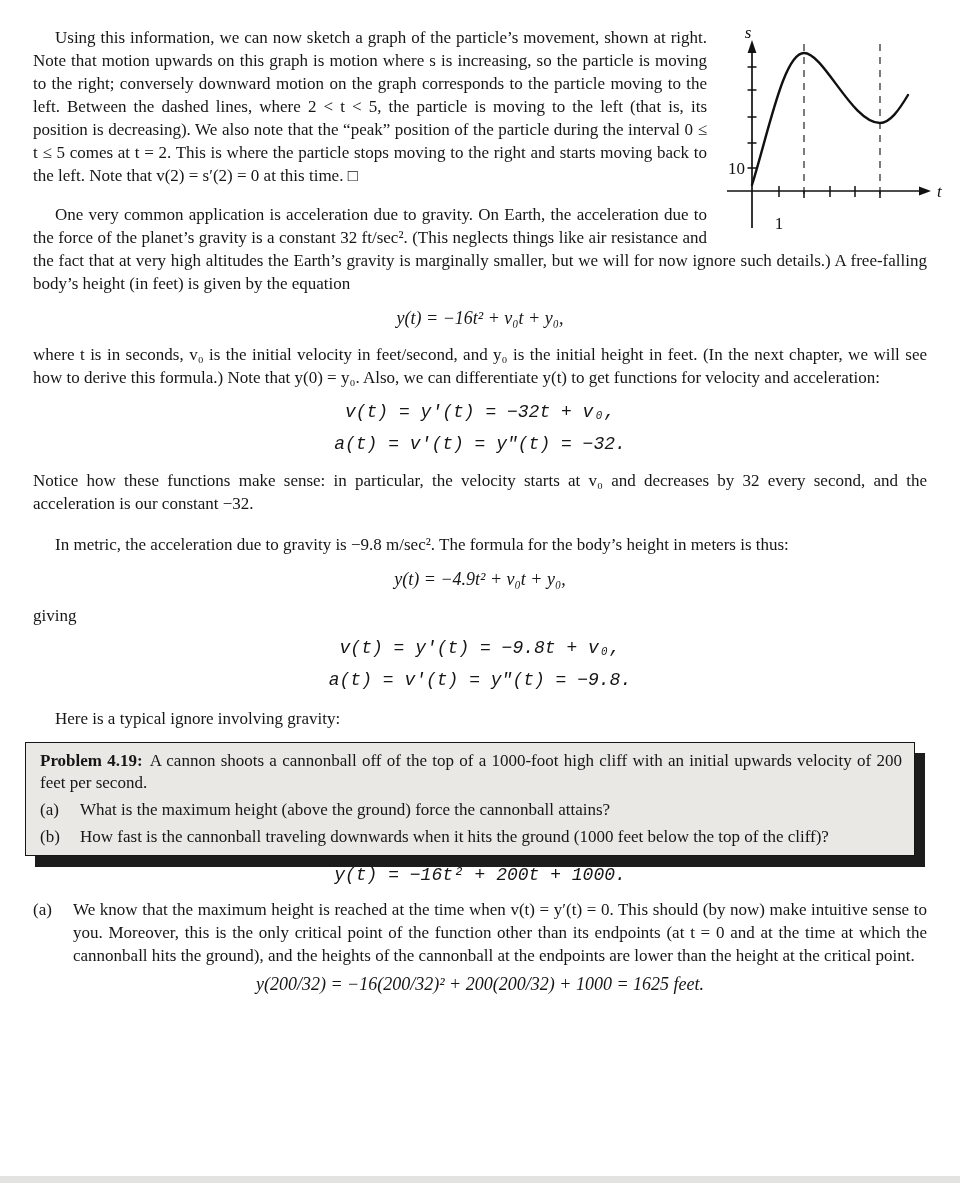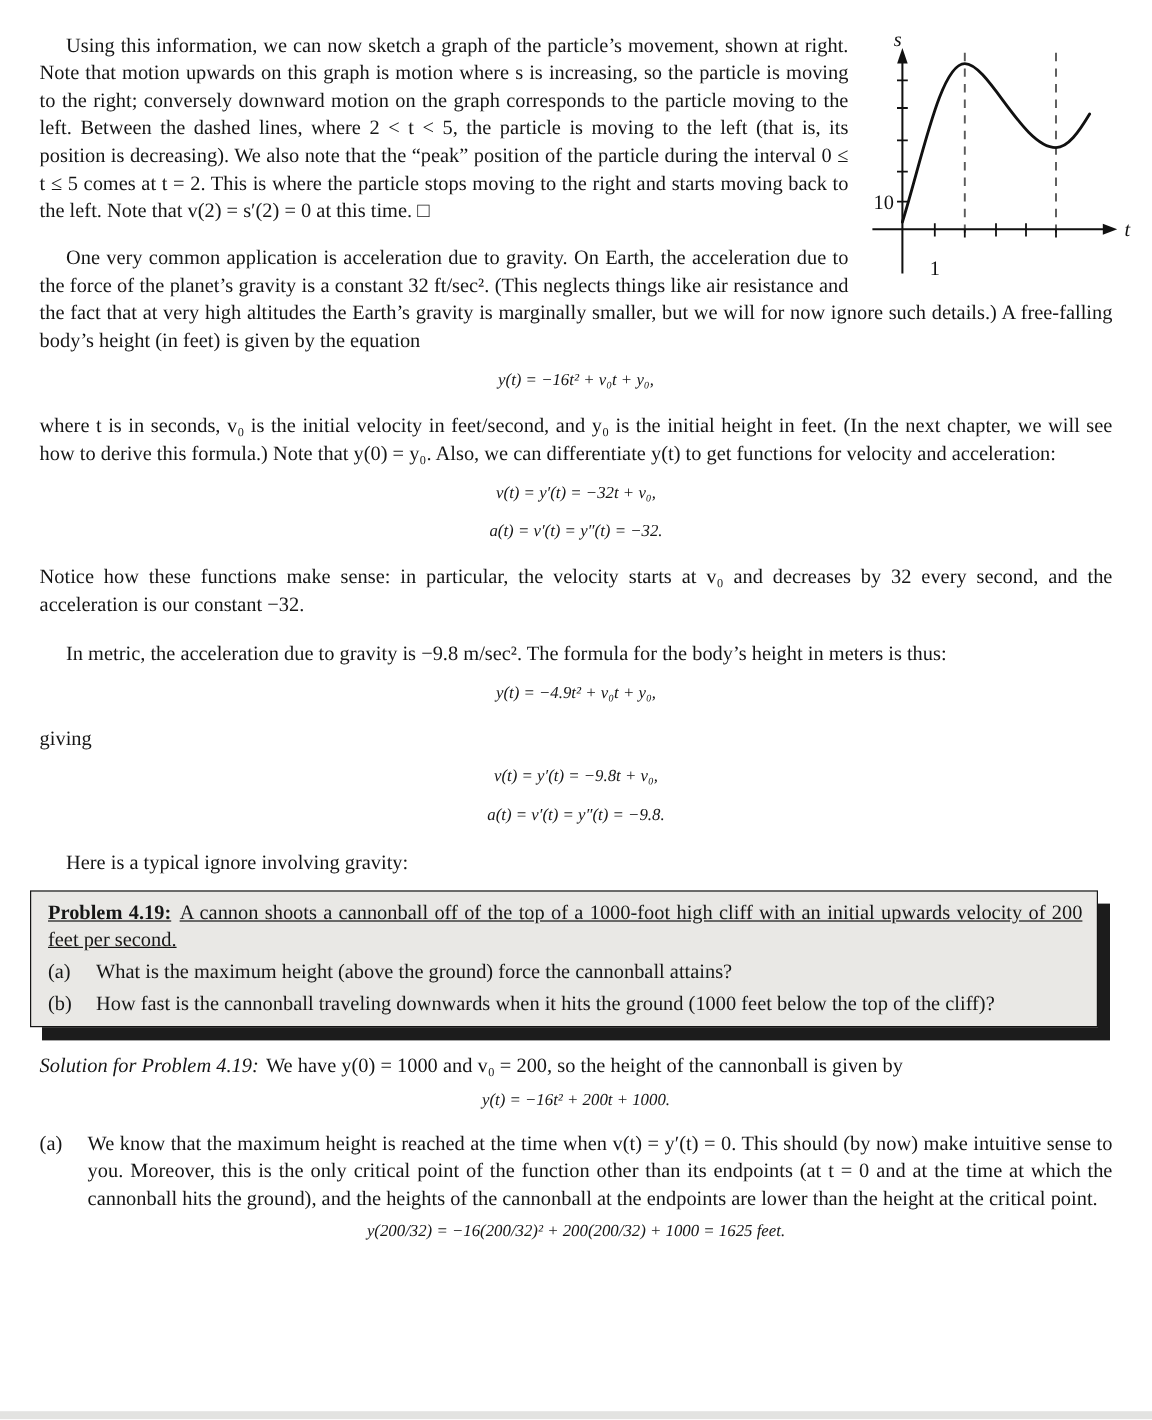--- a/index.html
+++ b/index.html
@@ -13,35 +13,35 @@
   .para { margin:12px 0 0 0; text-align:justify; }
   .indent { text-indent:22px; }
   .graph-float {
     float:right; width:240px; height:226px;
     margin:-6px -30px 4px 10px;
   }
   .graph-float svg { display:block; }
   .gtext { font-size:17px; fill:#111; }
   .gitalic { font-style:italic; }
   .eq {
-    text-align:center; font-style:italic; font-size:14px; line-height:26px;
+    text-align:center; font-style:italic; font-size:18px; line-height:26px;
     margin:10px 0 12px 0;
   }
-  .eq-tight { margin:6px 0 0 0; }
+  .eq-tight { margin:6px 0 0 0;font-family:Liberation Mono, monospace; }
   .mt8 { margin-top:8px; } .mt10 { margin-top:10px; } .mt12 { margin-top:12px; }
   .mt14 { margin-top:14px; } .mt16 { margin-top:16px; } .mt18 { margin-top:18px; }
   .problem-box {
     margin:12px 12px 0 -8px;
     background:#e9e8e5;
     border:1.6px solid #151515;
     box-shadow:10px 11px 0 #1c1c1c;
     padding:5px 12px 7px 14px;
     line-height:22px;
   }
-  .box-intro { margin:2px 0 5px 0; text-align:justify;text-decoration:underline; }
+  .box-intro { margin:2px 0 5px 0; text-align:justify; }
   .box-label { font-weight:bold; }
   .box-intro .intro-text { margin-left:7px; }
   .flex-item { display:flex; margin-top:5px; }
   .item-label { flex:none; width:40px; }
   .item-text { flex:1; text-align:justify; }
   .sol-lead { margin-top:20px; }
   .sol-lead .lead-label { font-style:italic; }
   .sol-lead .lead-text { margin-left:6px; }
   .sol-item { display:flex; margin-top:10px; }
   .sol-cont { margin:6px 0 0 40px; text-indent:25px; text-align:justify; }
@@ -128,23 +128,20 @@
       <div class="flex-item">
         <span class="item-label">(a)</span>
         <div class="item-text">What is the maximum height (above the ground) force the cannonball attains?</div>
       </div>
       <div class="flex-item">
         <span class="item-label">(b)</span>
         <div class="item-text">How fast is the cannonball traveling downwards when it hits the ground (1000 feet below the top of the cliff)?</div>
       </div>
     </div>
 
-    <p class="para sol-lead">
-      <span class="lead-label">Solution for Problem 4.19:</span><span class="lead-text">We have y(0) = 1000 and v₀ = 200, so the height of the cannonball is given by</span>
-    </p>
 
     <div class="eq eq-tight">y(t) = −16t² + 200t + 1000.</div>
 
     <div class="sol-item">
       <span class="item-label">(a)</span>
       <div class="item-text">We know that the maximum height is reached at the time when v(t) = y′(t) = 0. This should (by now) make intuitive sense to you. Moreover, this is the only critical point of the function other than its endpoints (at t = 0 and at the time at which the cannonball hits the ground), and the heights of the cannonball at the endpoints are lower than the height at the critical point.</div>
     </div>
 
 
     <div class="eq" style="margin-top:4px;">y(200/32) = −16(200/32)² + 200(200/32) + 1000 = 1625 feet.</div>

